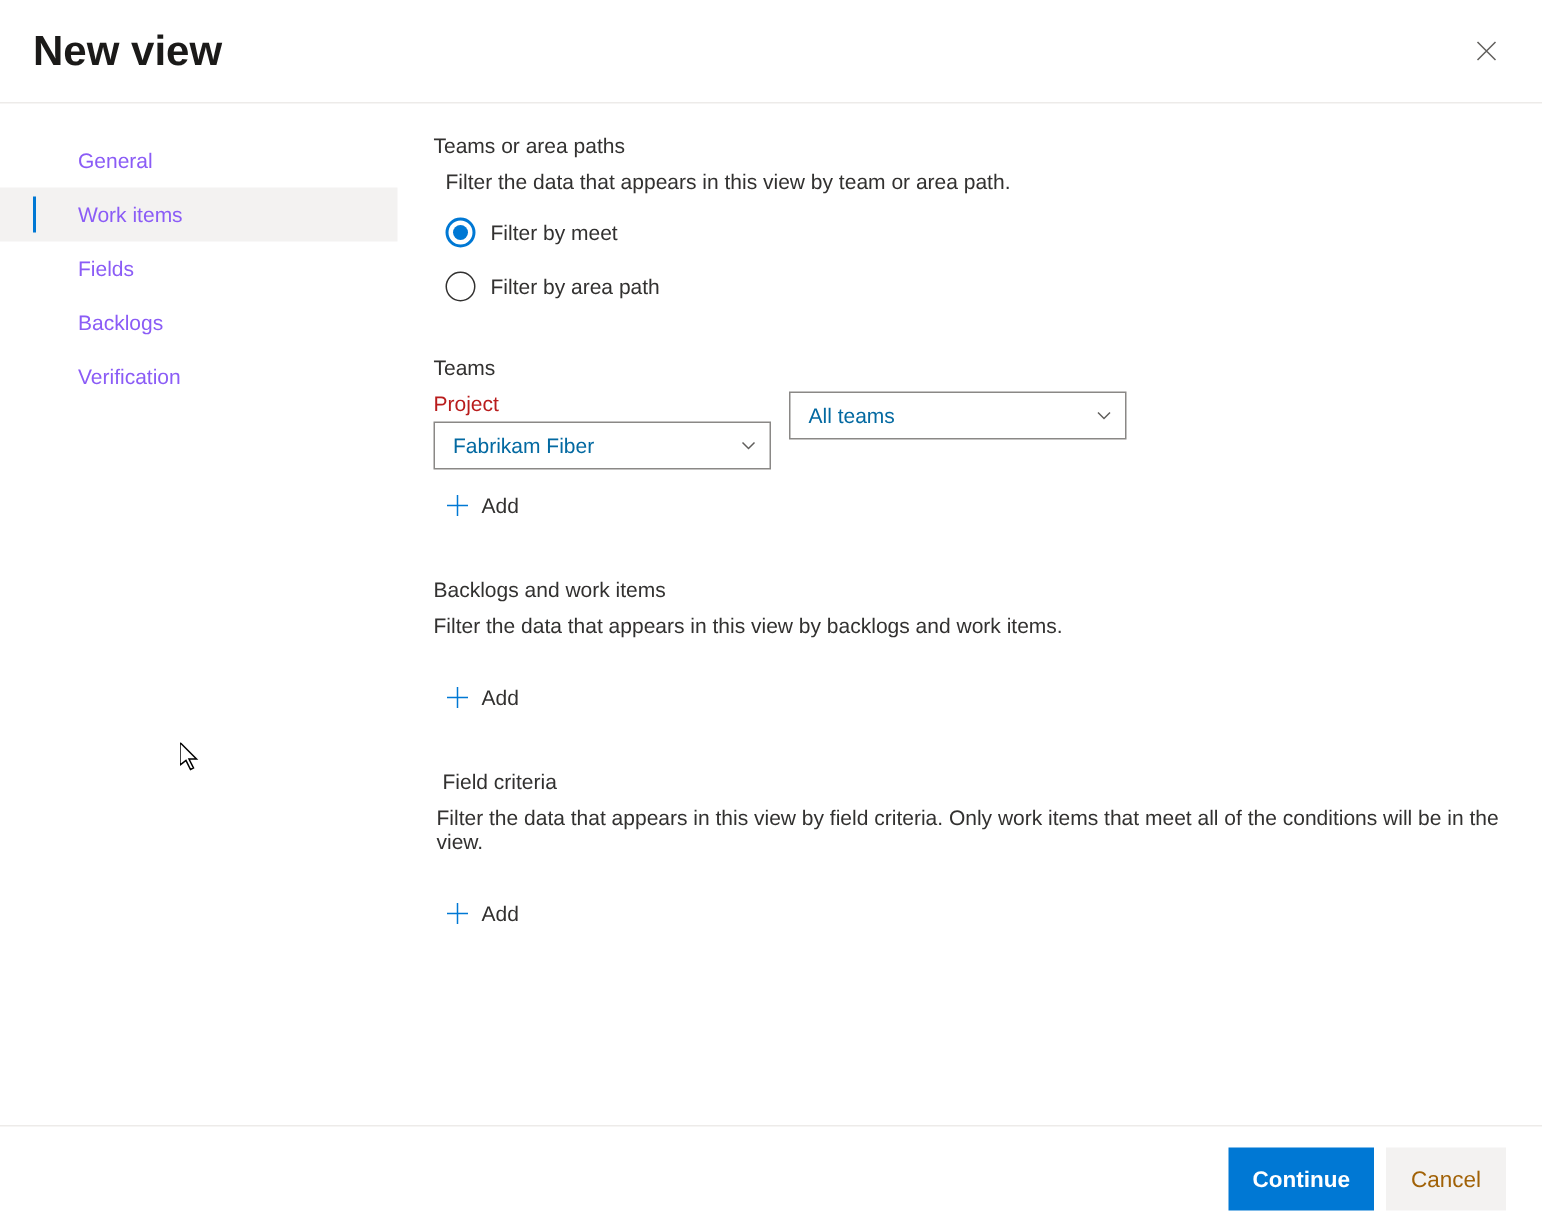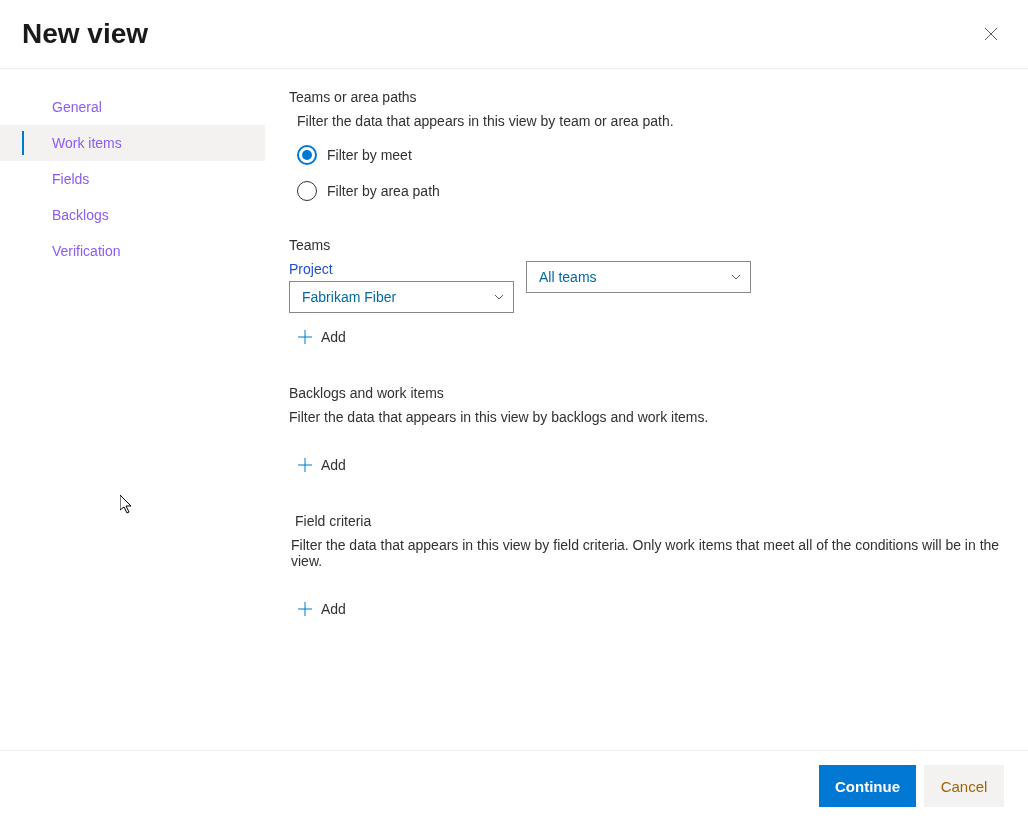--- a/index.html
+++ b/index.html
@@ -112,21 +112,21 @@
   .radio-row.checked .radio-inner { display: block; }
   .teams-row {
     display: flex;
     gap: 12px;
     margin-top: 4px;
   }
   .field-col { display: flex; flex-direction: column; }
   .field-label {
     font-size: 14px;
     margin-bottom: 4px;
-    color: #1d4ed8;
+    color: #b91c1c;
   }
   .dropdown {
     position: relative;
     width: 225px;
     height: 32px;
     border: 1px solid #8a8886;
     background: #fff;
     display: flex;
     align-items: center;
     padding: 0 30px 0 12px;

